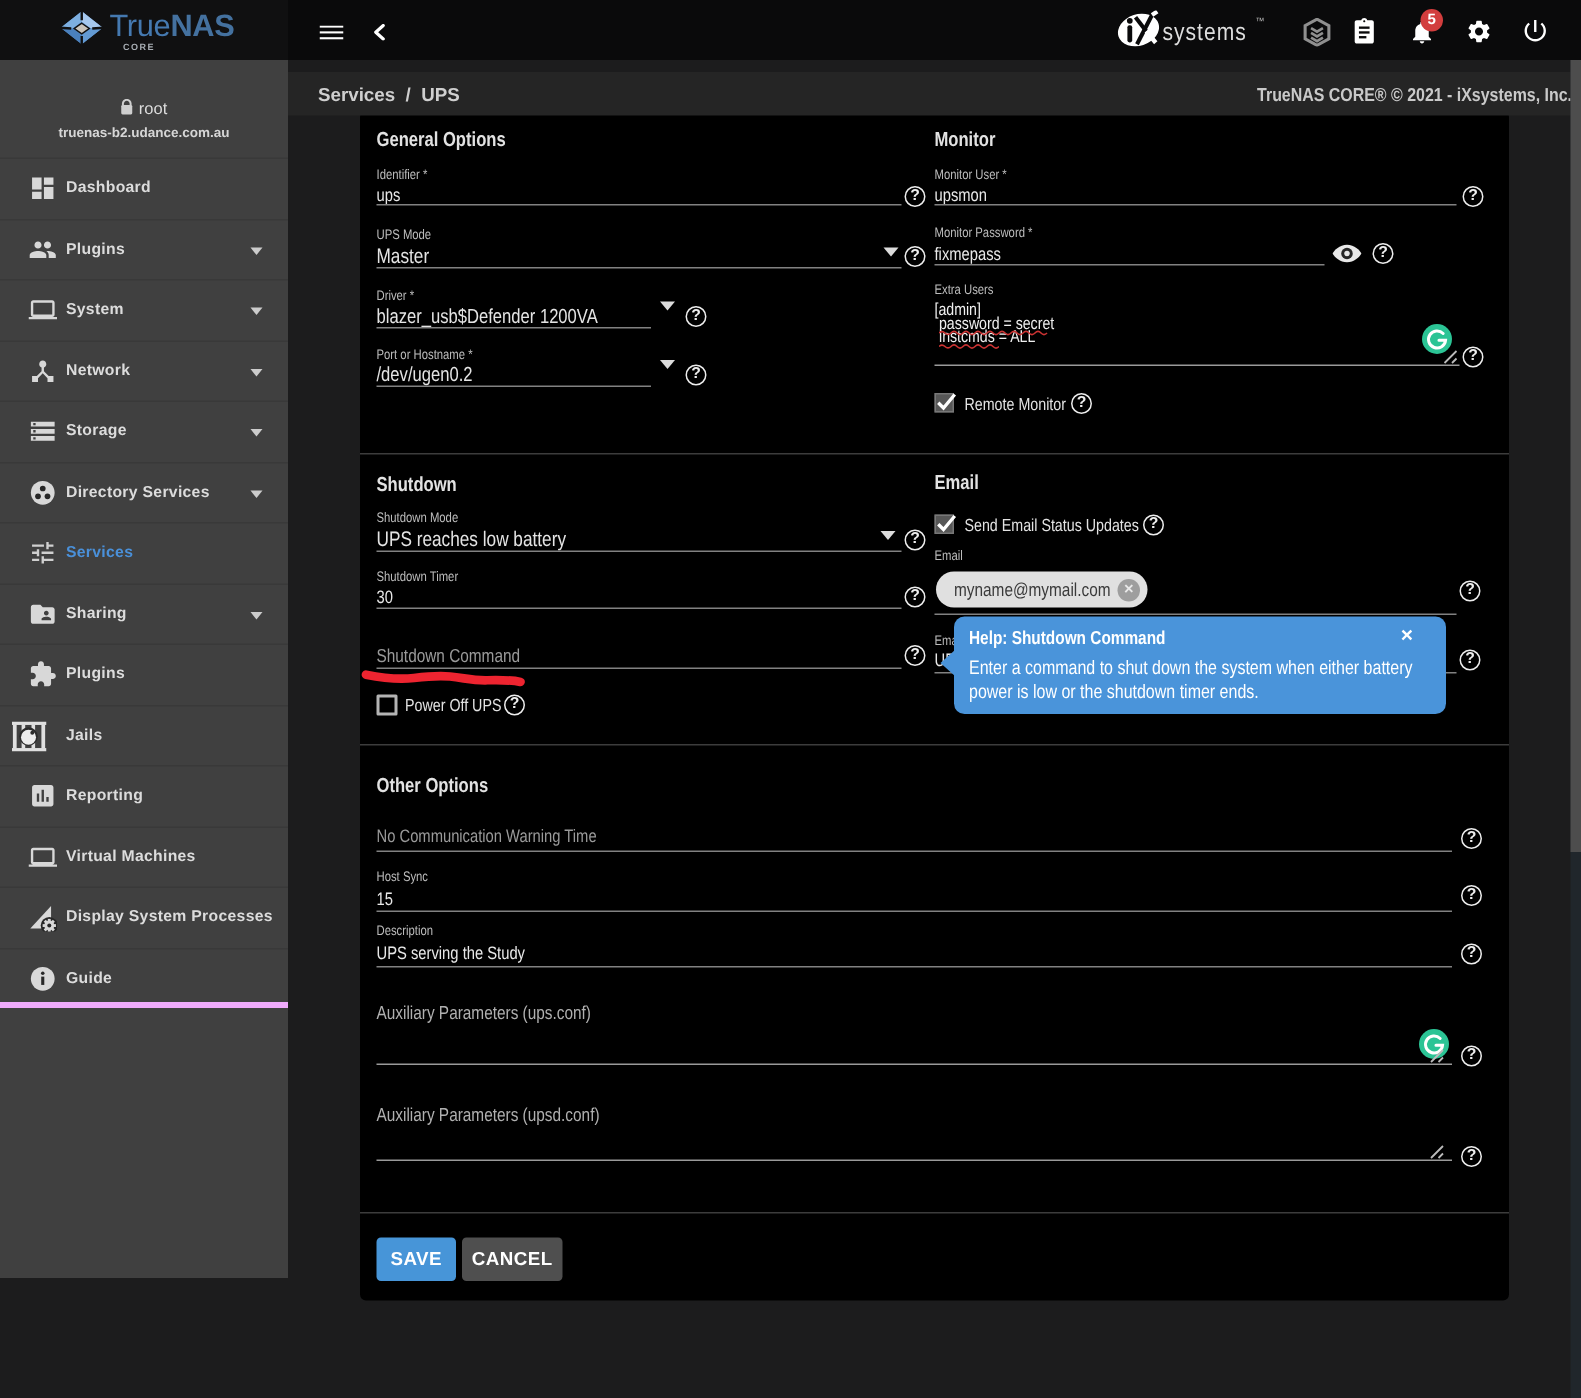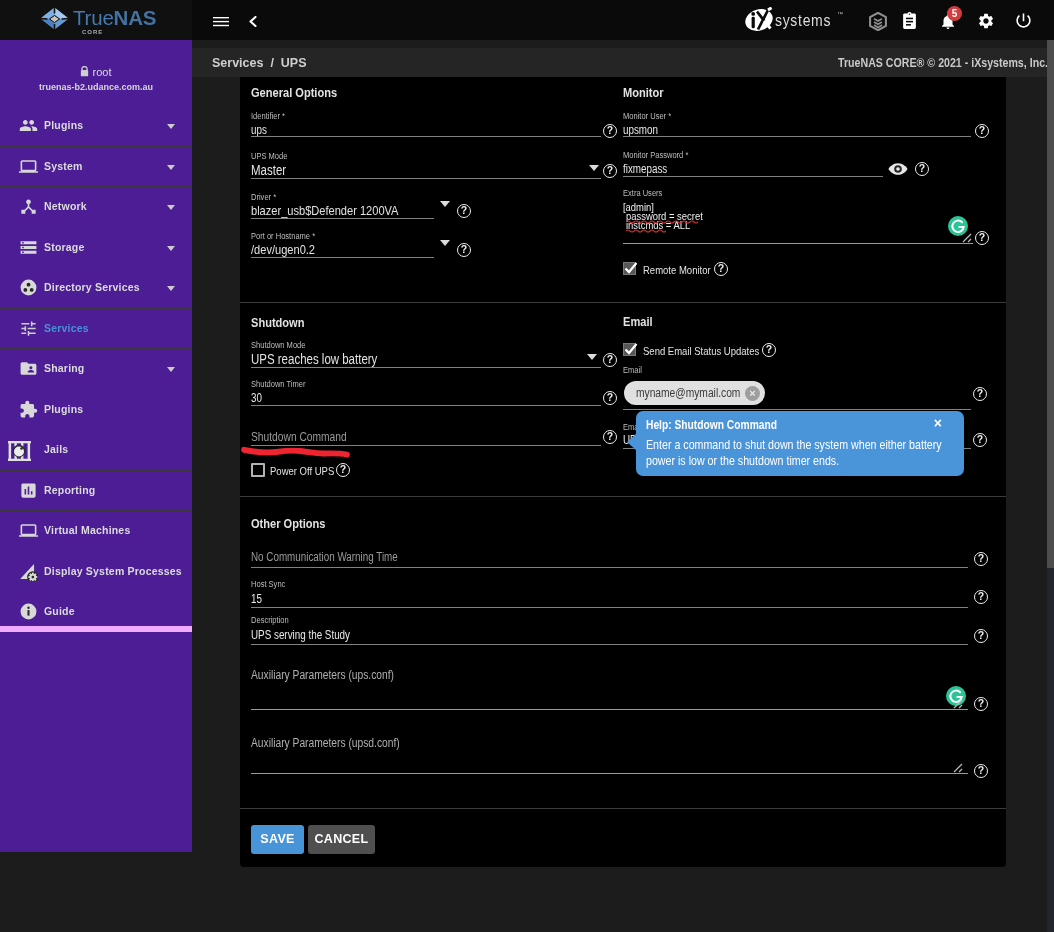--- a/index.html
+++ b/index.html
@@ -10,31 +10,31 @@
 #topbar { position:absolute; left:0; top:0; width:1054px; height:40px; background:#0a0a0b; z-index:30; }
 #topbar .logoarea { position:absolute; left:0; top:0; width:192px; height:40px; background:#101011; }
 #tn-text { position:absolute; left:73px; top:6px; font-size:20.5px; color:#4579b0; letter-spacing:-0.2px; }
 #tn-text b { font-weight:700; color:#44719f; }
 #tn-core { position:absolute; left:82px; top:29px; font-size:6px; letter-spacing:1px; color:#a7adb3; font-weight:700; }
 
 #crumb { position:absolute; left:192px; top:48px; width:862px; height:29px; background:#252525; z-index:5; }
 #crumb .bc { position:absolute; left:20px; top:7.5px; font-size:12.5px; font-weight:700; color:#cfcfcf; }
 #crumb .cp { position:absolute; right:6px; top:8px; font-size:12.5px; font-weight:700; color:#c9c9c9; transform:scaleX(0.85); transform-origin:100% 0; white-space:nowrap; }
 
-#sidebar { position:absolute; left:0; top:40px; width:192px; height:812px; background:#4c1d95; z-index:6; }
+#sidebar { position:absolute; left:0; top:40px; width:192px; height:812px; background:#404040; z-index:6; }
 #sb-user { position:absolute; left:0; top:26px; width:192px; text-align:center; color:#dcdcdc; }
 #sb-user .u1 { font-size:11px; }
 #sb-user .u2 { font-size:9px; font-weight:700; margin-top:4px; color:#d6d6d6; }
 #menu { position:absolute; left:0; top:65px; width:192px; }
 .mi { position:relative; height:40.5px; border-top:1px solid #393939; }
 .mi .ic { position:absolute; left:19px; top:10px; width:19px; height:19px; }
 .mi .tx { position:absolute; left:44px; top:13px; font-size:10.5px; font-weight:700; color:#dcdcdc; letter-spacing:.2px; white-space:nowrap; }
 .mi .car { position:absolute; right:17px; top:18px; width:0; height:0;
   border-left:4.5px solid transparent; border-right:4.5px solid transparent; border-top:5px solid #cccccc; }
-.mi.last { border-bottom:6px solid #f0abfc; }
+.mi.last { border-bottom:4px solid #f0abfc; }
 
 #content { position:absolute; left:192px; top:69px; width:862px; height:863px; background:#1c1c1d; }
 #card { position:absolute; left:48px; top:5px; width:766px; height:793px; background:#000000; border-radius:4px; }
 .sech { position:absolute; font-size:13.5px; font-weight:700; color:#e2e2e2; transform:scaleX(0.82); transform-origin:0 0; white-space:nowrap; }
 .lbl { position:absolute; font-size:9.2px; color:#bdbdbd; transform:scaleX(0.82); transform-origin:0 0; white-space:nowrap; }
 .val { position:absolute; font-size:12px; color:#e8e8e8; transform:scaleX(0.82); transform-origin:0 0; white-space:nowrap; }
 .val14 { position:absolute; font-size:14px; color:#e4e4e4; transform:scaleX(0.82); transform-origin:0 0; white-space:nowrap; }
 .ph { position:absolute; font-size:13px; color:#9a9a9a; transform:scaleX(0.82); transform-origin:0 0; white-space:nowrap; }
 .line { position:absolute; height:1px; background:#818181; }
 .divl { position:absolute; left:0; width:766px; height:1px; background:#3c3c3c; }
@@ -126,20 +126,26 @@
   <div id="sb-user">
     <div class="u1"><svg width="9" height="11" viewBox="0 0 12 15" style="vertical-align:-1px">
           <path d="M9.5 5.5 V4.2 C9.5 2.2 8 0.8 6 0.8 S2.5 2.2 2.5 4.2 V5.5" stroke="#cfcfcf" stroke-width="1.8" fill="none"></path>
           <rect x="1" y="5.5" width="10" height="8.5" rx="1.2" fill="#cfcfcf"></rect>
         </svg> root</div>
     <div class="u2">truenas-b2.udance.com.au</div>
   </div>
   <div id="menu">
     <div class="mi">
         <svg class="ic" viewBox="0 0 24 24" fill="#d8d8d8">
+          <path d="M3 13h8V3H3v10zm0 8h8v-6H3v6zm10 0h8V11h-8v10zm0-18v6h8V3h-8z"></path>
+        </svg>
+        <div class="tx">Dashboard</div>
+      </div>
+    <div class="mi">
+        <svg class="ic" viewBox="0 0 24 24" fill="#d8d8d8">
           <path d="M16 11c1.66 0 2.99-1.34 2.99-3S17.66 5 16 5c-1.66 0-3 1.34-3 3s1.34 3 3 3zm-8 0c1.66 0 2.99-1.34 2.99-3S9.66 5 8 5C6.34 5 5 6.34 5 8s1.34 3 3 3zm0 2c-2.33 0-7 1.17-7 3.5V19h14v-2.5c0-2.33-4.67-3.5-7-3.5zm8 0c-.29 0-.62.02-.97.05 1.16.84 1.97 1.97 1.97 3.45V19h6v-2.5c0-2.33-4.67-3.5-7-3.5z"></path>
         </svg>
         <div class="tx">Plugins</div>
         <div class="car"></div>
       </div>
     <div class="mi">
         <svg class="ic" viewBox="0 0 24 24" fill="#d8d8d8">
           <path d="M20 18c1.1 0 1.99-.9 1.99-2L22 6c0-1.1-.9-2-2-2H4c-1.1 0-2 .9-2 2v10c0 1.1.9 2 2 2H0v2h24v-2h-4zM4 6h16v10H4V6z"></path>
         </svg>
         <div class="tx">System</div>

